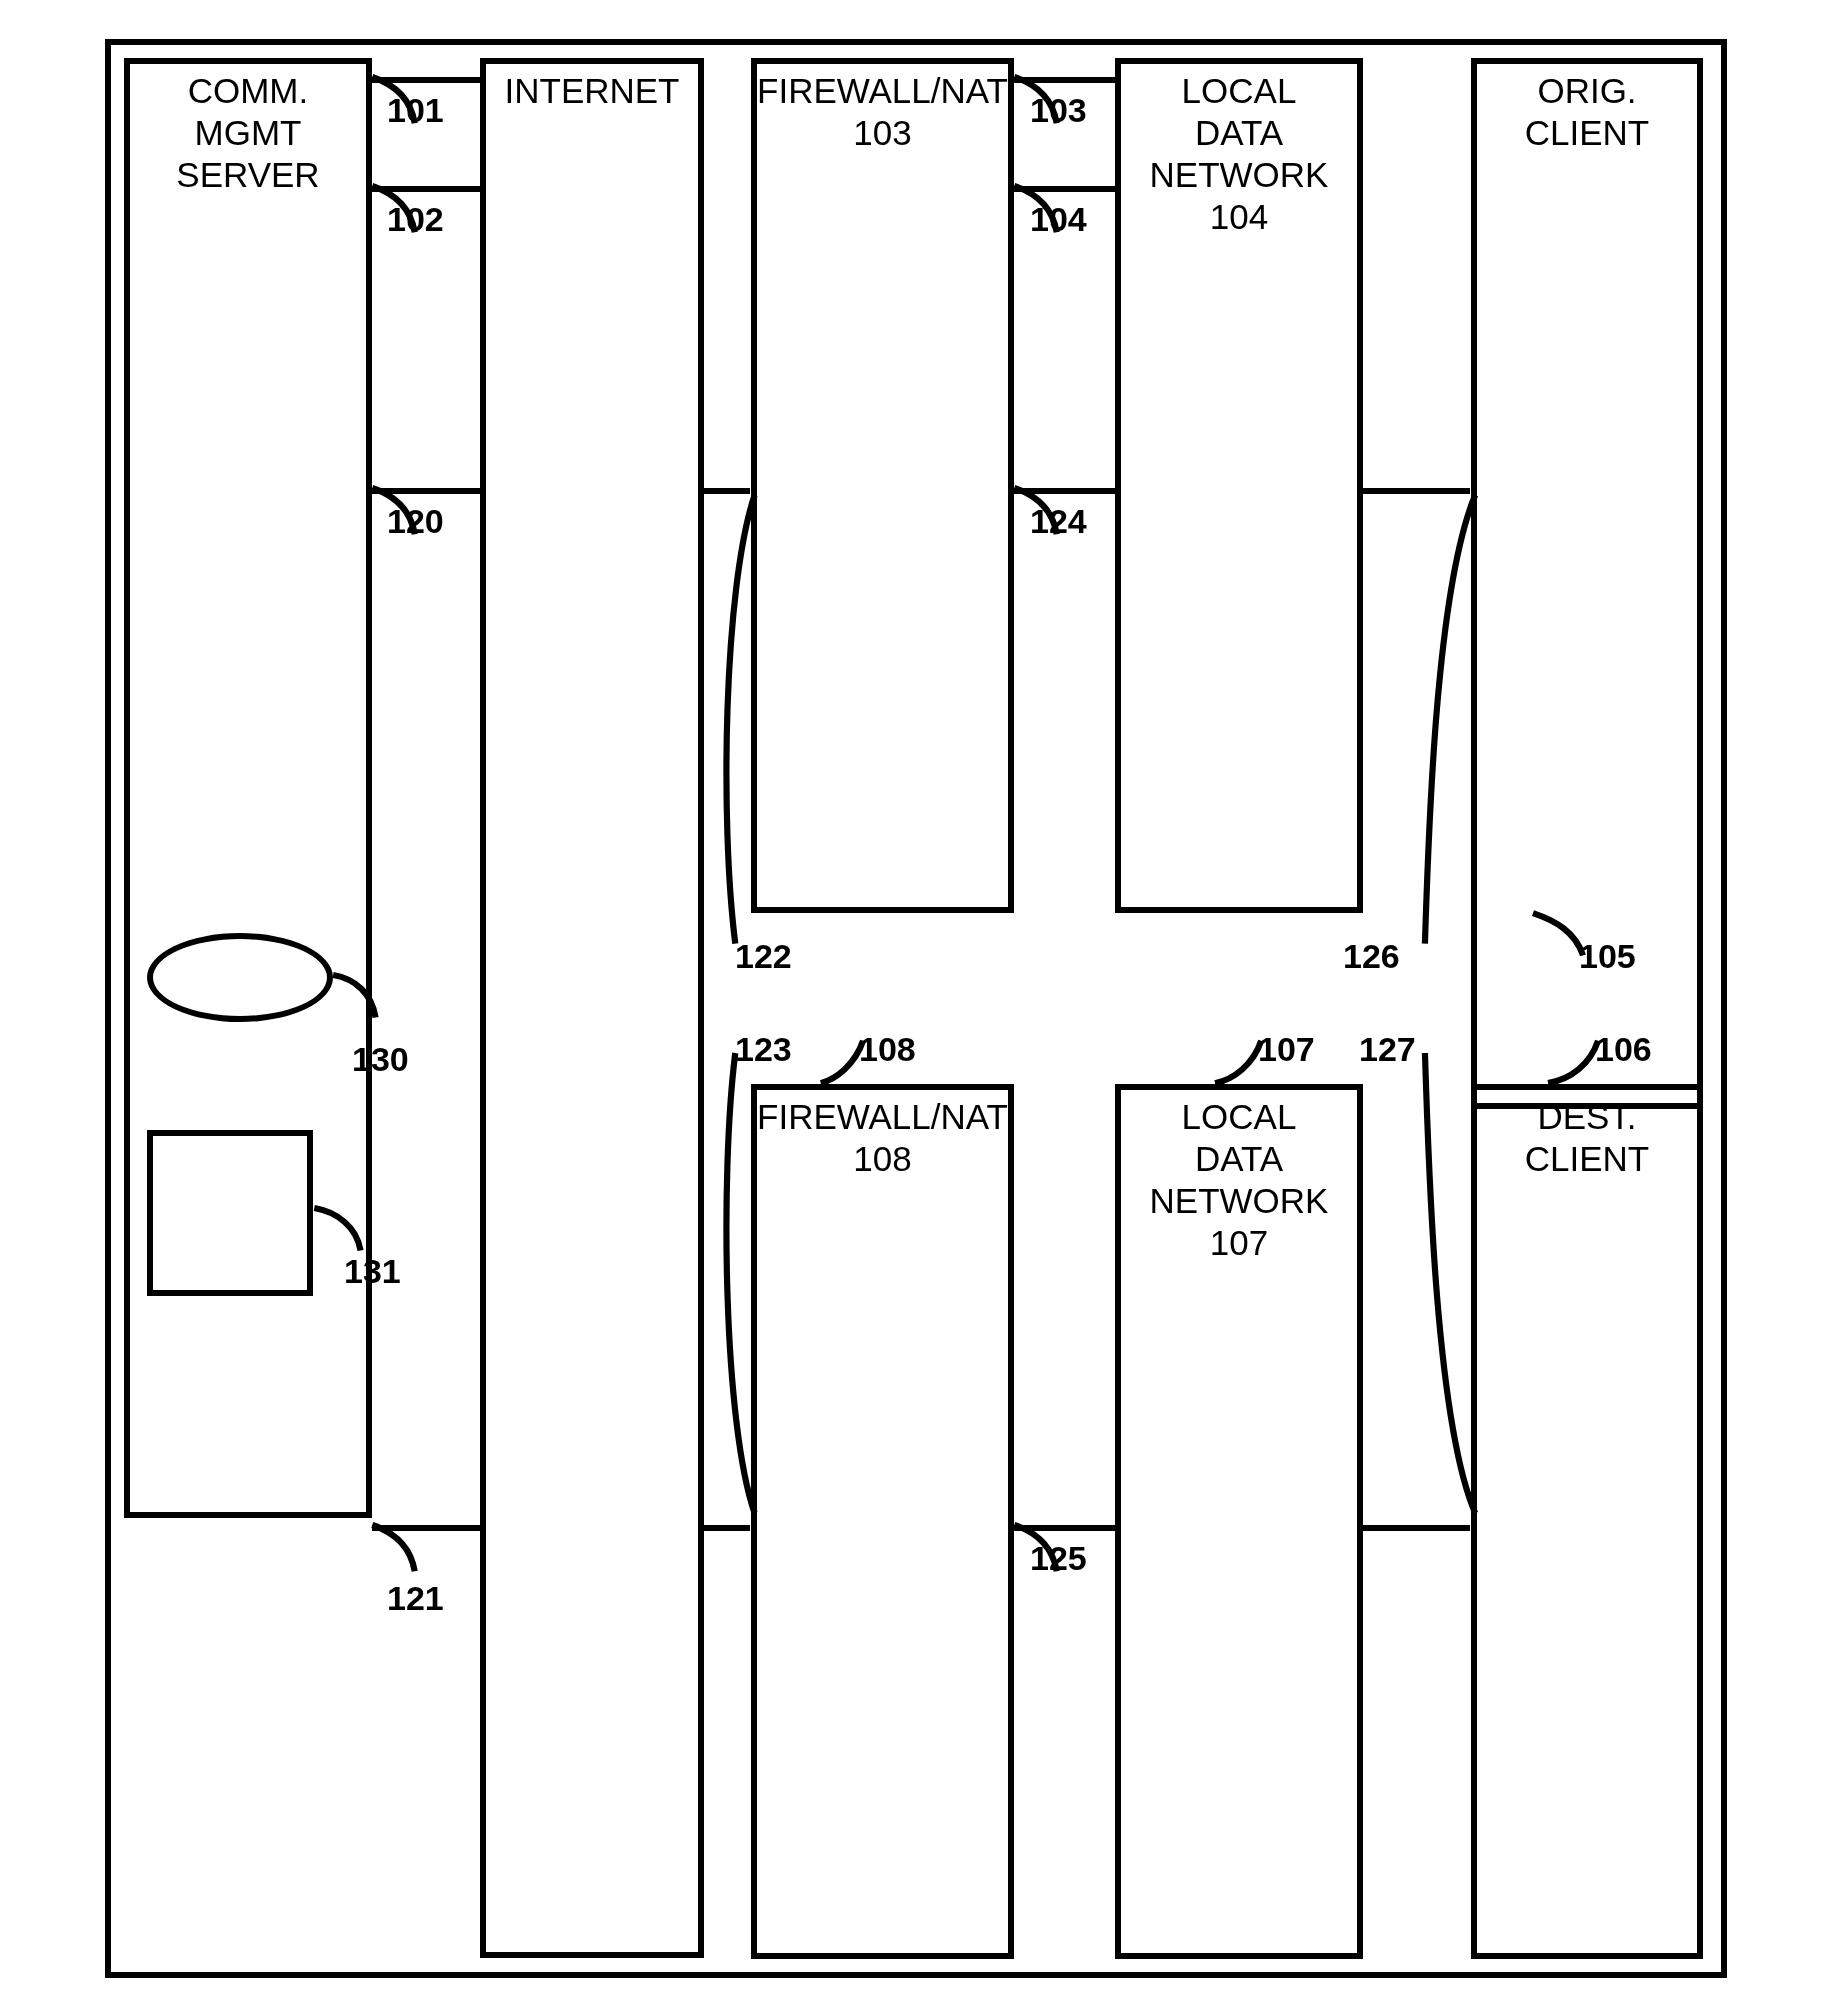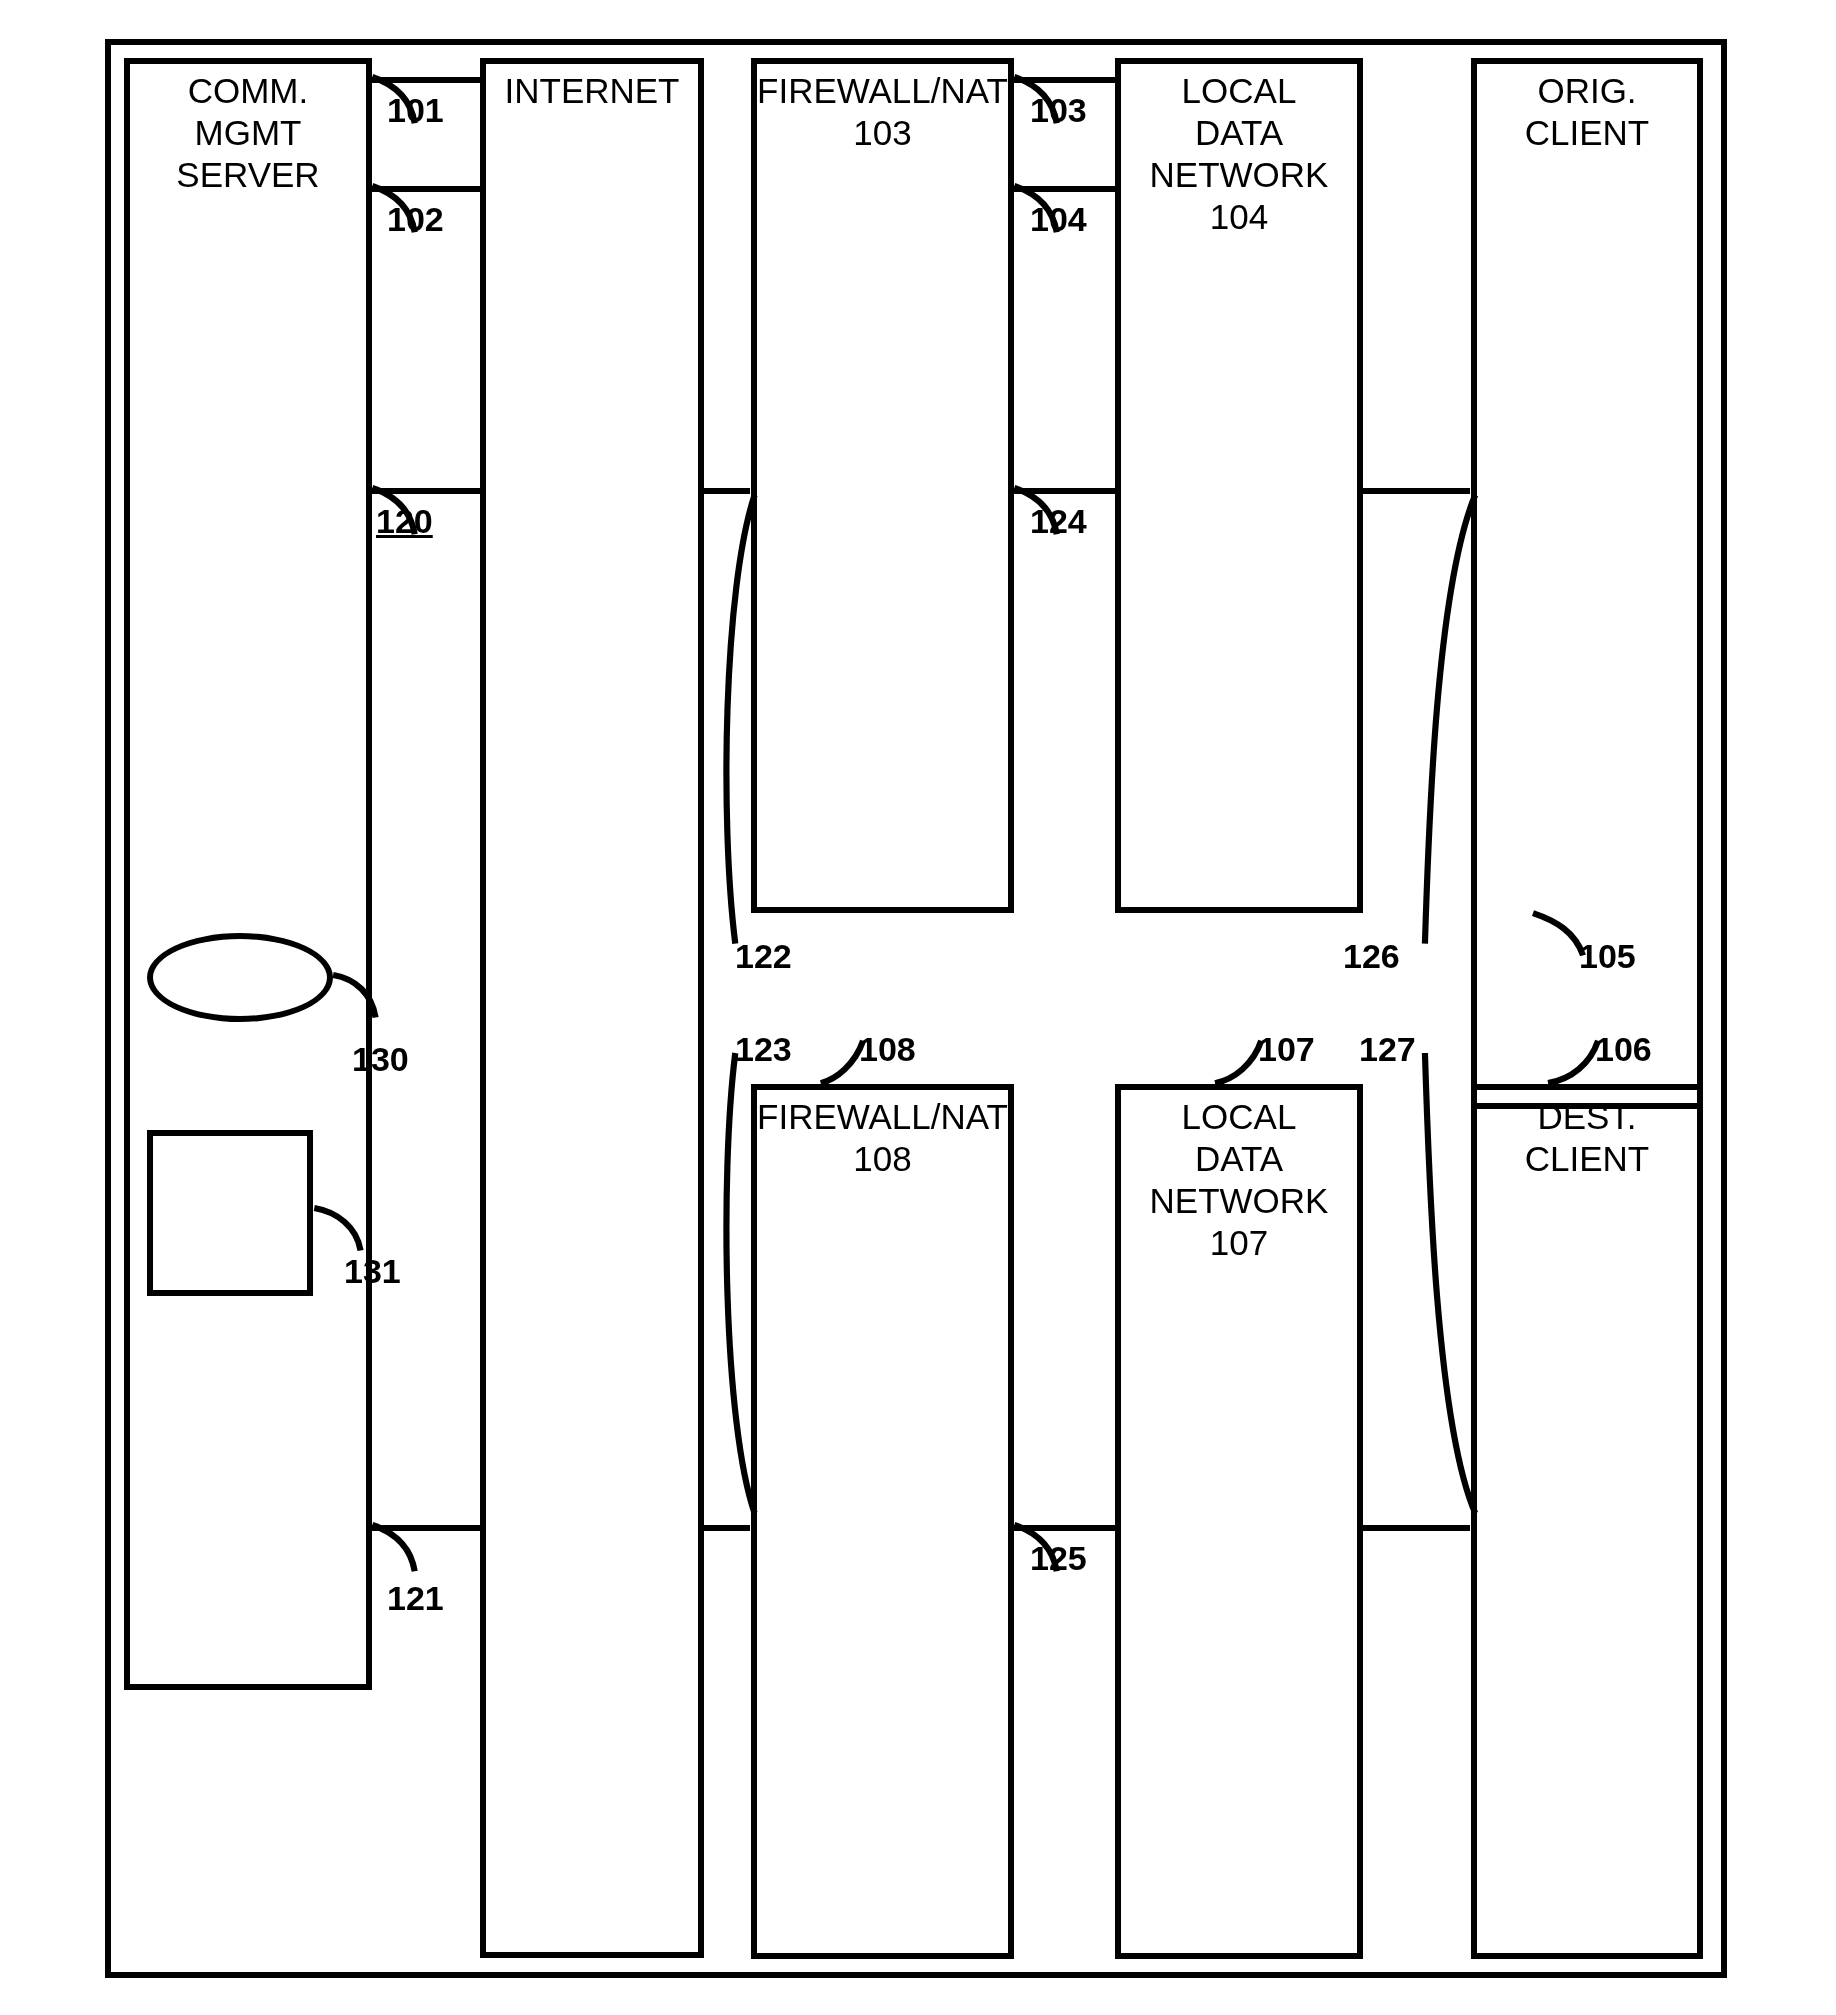--- a/index.html
+++ b/index.html
@@ -68,21 +68,21 @@
     stroke-width: 8;
     fill: none;
   }
 </style>
 </head>
 <body>
 
 <div class="canvas">
   <div class="outer-frame"></div>
 
-  <div class="box" style="left:124px; top:58px; width:248px; height:1632px;">
+  <div class="box" style="left:124px; top:58px; width:248px; height:1460px;">
     <div class="title">COMM. MGMT
 SERVER</div>
   </div>
   <div class="box" style="left:480px; top:58px; width:224px; height:1900px;">
     <div class="title">INTERNET</div>
   </div>
 
   <div class="box" style="left:751px; top:58px; width:263px; height:855px;">
     <div class="title">FIREWALL/NAT
 103</div>
@@ -205,21 +205,21 @@
   <svg class="lead" style="left:1215px; top:1037px; width:77px; height:50px;" viewBox="0 0 100 65" width="77" height="50">
       <path d="M0,60 C25,55 50,35 60,5"></path>
     </svg>
 
   <svg class="lead" style="left:813px; top:1037px; width:77px; height:50px;" viewBox="0 0 100 65" width="77" height="50">
       <path d="M10,60 C30,55 55,35 65,5"></path>
     </svg>
 
   <div class="label" style="left:387px; top:91px;">101</div>
   <div class="label" style="left:387px; top:200px;">102</div>
-  <div class="label" style="left:376px; top:502px;text-decoration:underline;">120</div>
+  <div class="label" style="left:387px; top:502px;">120</div>
   <div class="label" style="left:387px; top:1539px;margin-top:40px;">121</div>
 
   <div class="label" style="left:1030px; top:91px;">103</div>
   <div class="label" style="left:1030px; top:200px;">104</div>
   <div class="label" style="left:1030px; top:502px;">124</div>
   <div class="label" style="left:1030px; top:1539px;">125</div>
 
   <div class="label" style="left:352px; top:1040px;">130</div>
   <div class="label" style="left:344px; top:1235px;margin-top:17px;">131</div>
 

